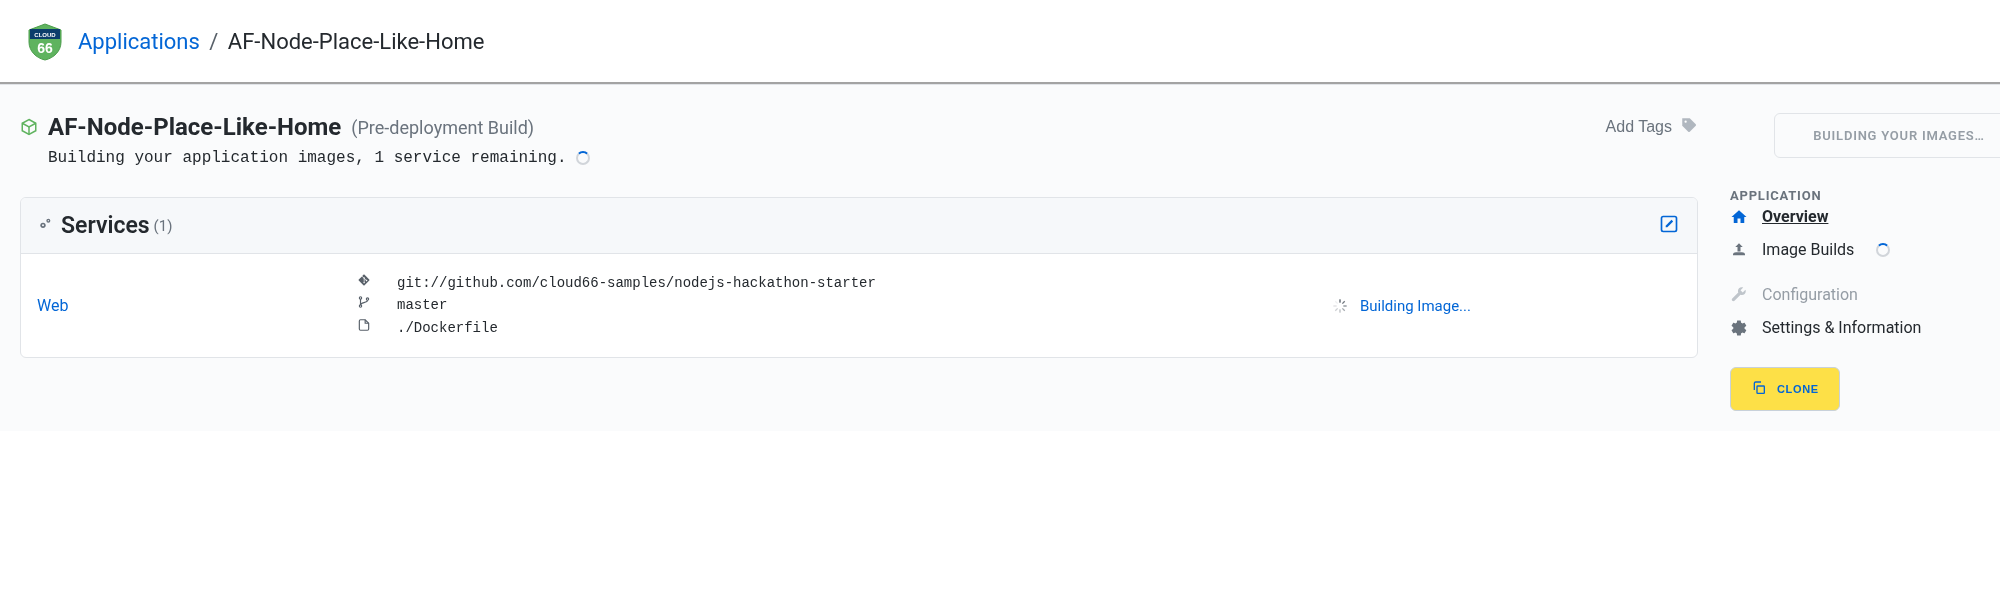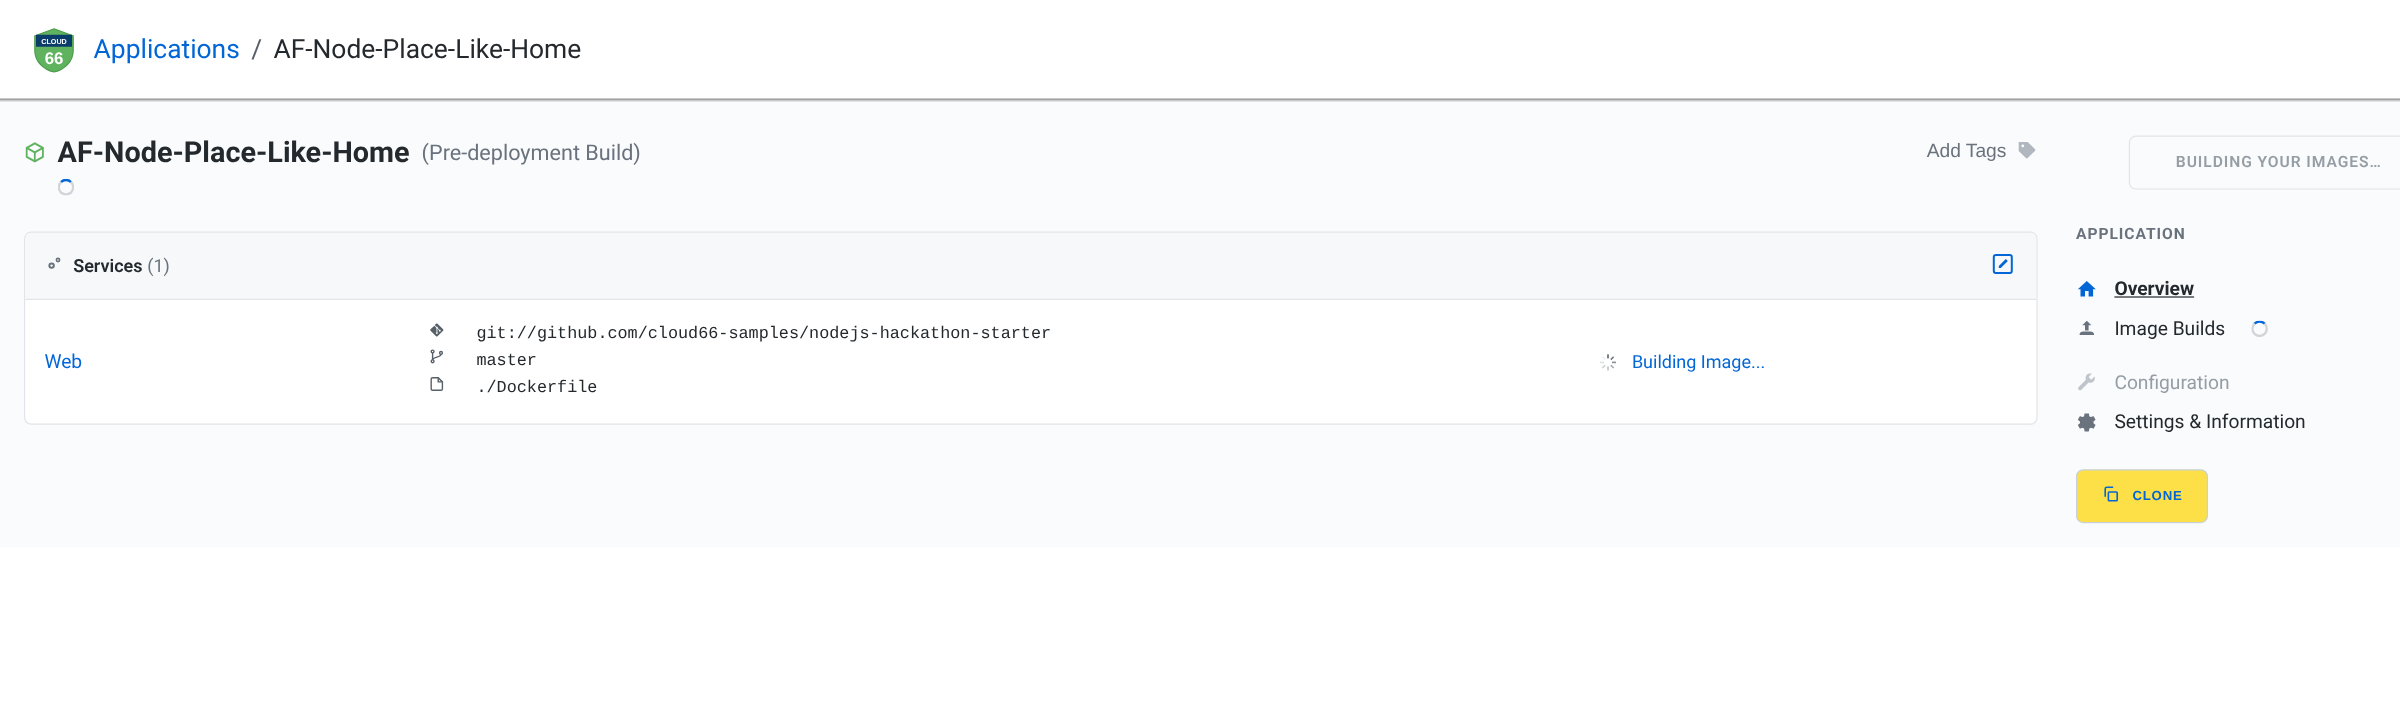--- a/index.html
+++ b/index.html
@@ -94,21 +94,21 @@
       overflow: hidden;
     }
     .panel-header {
       display: flex;
       align-items: center;
       padding: 14px 16px;
       background: #f6f8fa;
       border-bottom: 1px solid #e1e4e8;
     }
     .panel-header-title {
-      font-size: 15px;
+      font-size: 23px;
       font-weight: 600;
       margin-left: 8px;
       color: #24292e;
     }
     .panel-header-count {
       font-size: 15px;
       color: #6a737d;
       margin-left: 4px;
     }
     .panel-header-edit {
@@ -167,21 +167,21 @@
       text-align: center;
       margin-bottom: 30px;
       margin-left: 44px;
     }
 
     .side-heading {
       font-size: 13px;
       font-weight: 700;
       letter-spacing: 0.06em;
       color: #6a737d;
-      margin-bottom: 28px;
+      margin-bottom: 4px;
     }
     .nav-list { list-style: none; display: flex; flex-direction: column; gap: 14px; }
     .nav-item {
       display: flex;
       align-items: center;
       gap: 14px;
       font-size: 16px;
       cursor: pointer;
       color: #24292e;
     }
@@ -244,20 +244,21 @@
         <span>
           <svg viewBox="0 0 24 24" width="18" height="18" fill="#b0b7bf">
             <path d="M21 11 L13 3 L3 3 L3 13 L11 21 C11.6 21.6 12.4 21.6 13 21 L21 13 C21.6 12.4 21.6 11.6 21 11 Z"></path>
             <circle cx="7.5" cy="7.5" r="1.5" fill="#fff"></circle>
           </svg>
         </span>
       </button>
     </div>
 
     <div class="status-line">
+      <span>Building your application images, 1 service remaining.</span>
       <span class="spinner-sm"></span>
     </div>
 
     <div class="panel">
       <div class="panel-header">
         <span>
           <svg viewBox="0 0 24 24" width="16" height="16" fill="#6a737d">
             <circle cx="9" cy="14" r="4"></circle>
               <circle cx="9" cy="14" r="1.5" fill="#f6f8fa"></circle>
             <circle cx="17" cy="7" r="3"></circle>

